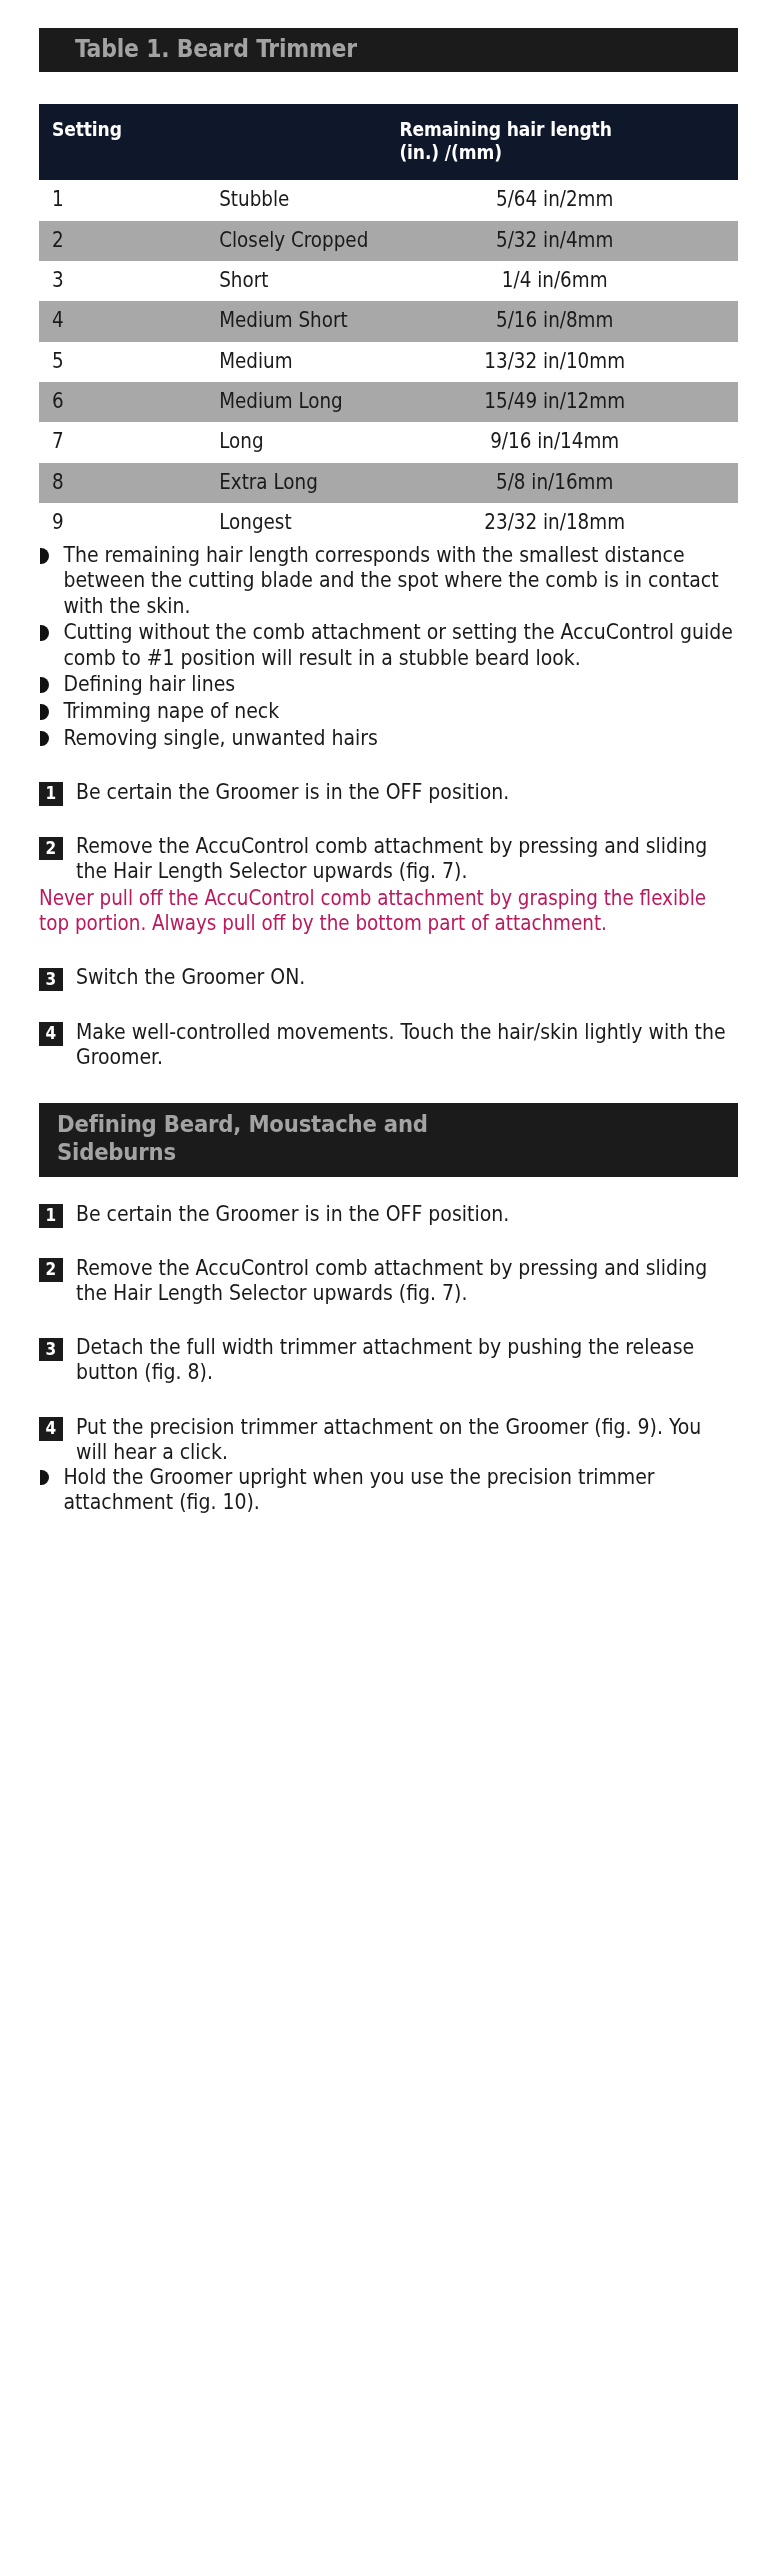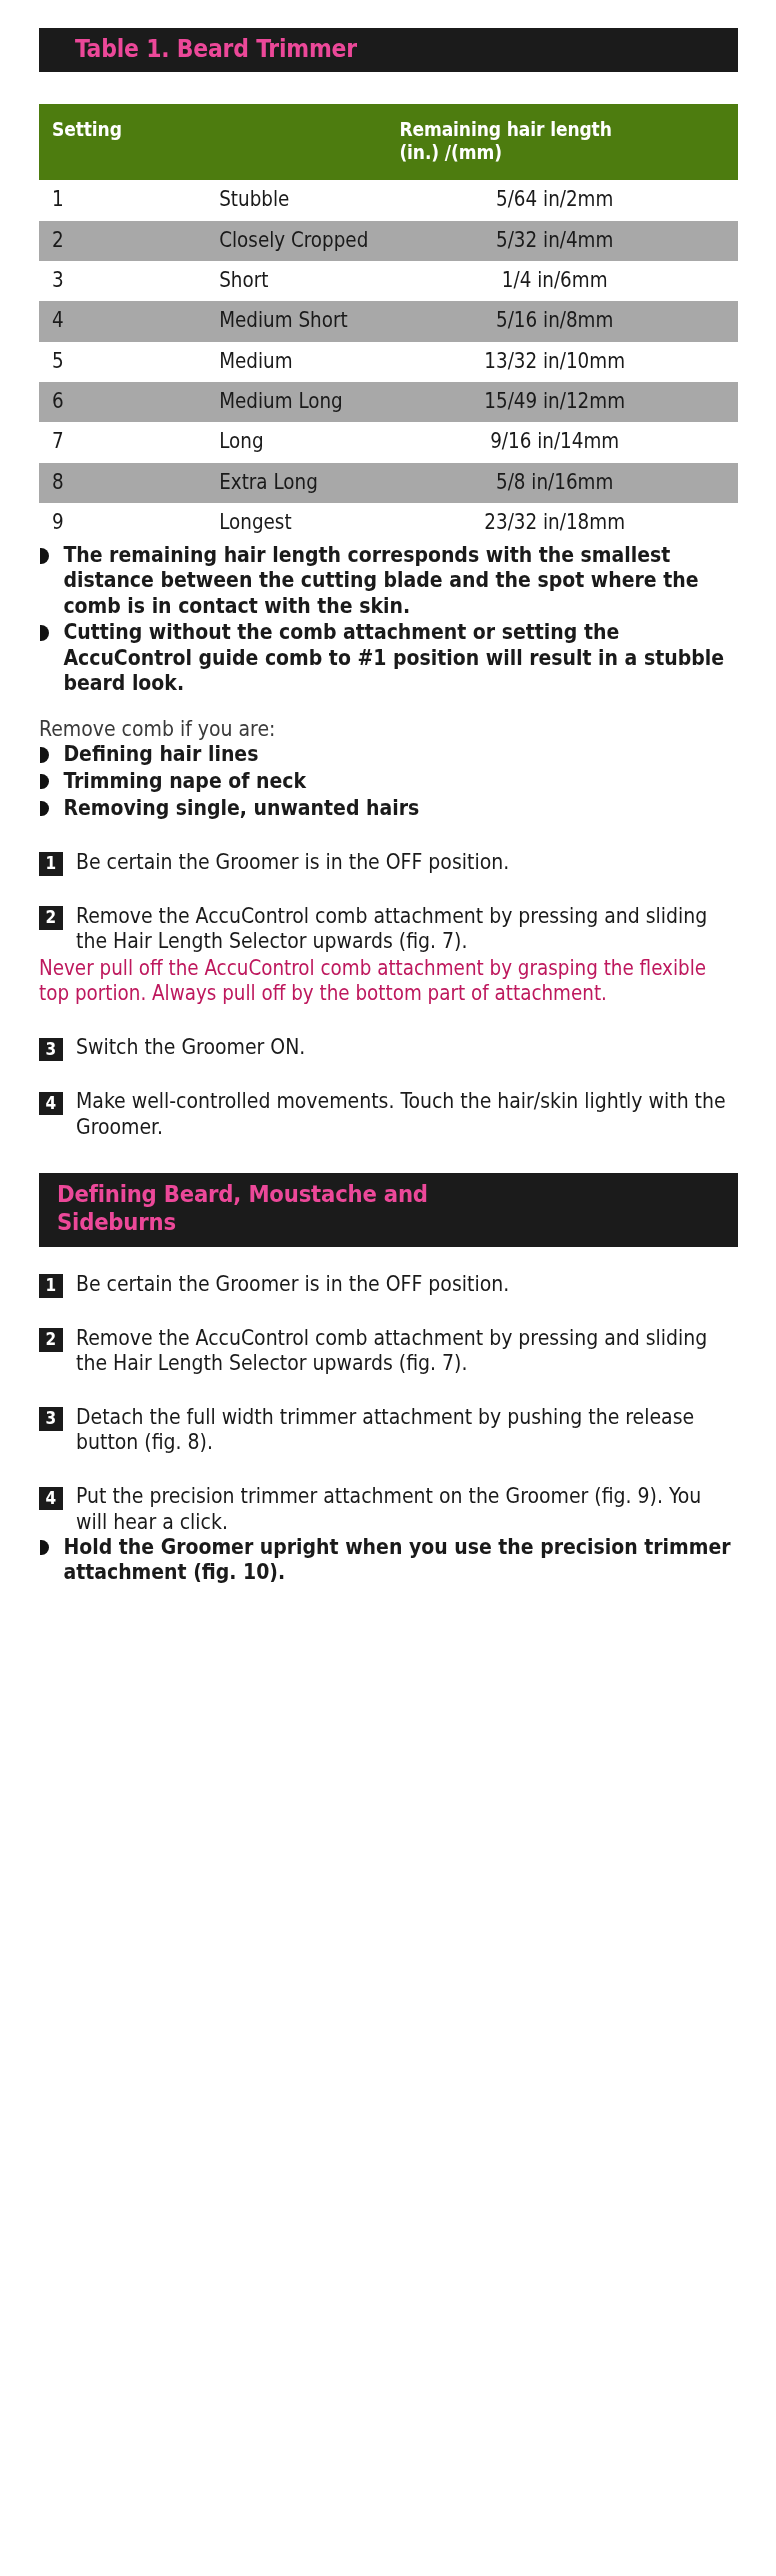--- a/index.html
+++ b/index.html
@@ -17,21 +17,21 @@
   .page {
     width: 777px;
     box-sizing: border-box;
     padding: 0 39px 0 39px;
     position: relative;
   }
 
   
   .bar {
     background: #1b1b1b;
-    color: #ec4899;
+    color: #a3a3a3;
     font-weight: bold;
     letter-spacing: -0.2px;
     box-sizing: border-box;
   }
   .table-title {
     margin-top: 28px;
     padding: 7.3px 0 9px 36px;
     font-size: 24.4px;
     line-height: 1.12;
   }
@@ -43,21 +43,21 @@
   }
 
   
   .tbl {
     width: 100%;
     border-collapse: collapse;
     margin-top: 32px;
     table-layout: fixed;
   }
   .tbl thead th {
-    background: #4d7c0f;
+    background: #0f172a;
     color: #ffffff;
     font-size: 19px;
     font-weight: bold;
     text-align: left;
     vertical-align: top;
     padding: 14px 0 16.3px 0;
     line-height: 1.22;
     letter-spacing: -0.1px;
   }
   .tbl thead th.c-setting { padding-left: 13px; width: 52%; }
@@ -81,21 +81,21 @@
   .c-val  { text-align: center; padding-right: 28px !important; }
 
   
   ul.bl { list-style: none; margin: 0; padding: 0; }
   ul.bl li {
     position: relative;
     padding-left: 24.4px;
     font-size: 21px;
     line-height: 1.20;
     margin-bottom: 1.6px;
-    font-weight: 700;
+    font-weight: 400;
   }
   ul.bl li .bullet {
     position: absolute;
     left: 0.8px;
     top: 4.9px;
     width: 9px;
     height: 15.5px;
     background: #111111;
     border-radius: 0 9px 9px 0;
   }
@@ -217,21 +217,20 @@
       <span class="bullet"></span>
       <span>The remaining hair length corresponds with the smallest distance between the cutting blade and the spot where the comb is in contact with the skin.</span>
     </li>
     <li>
       <span class="bullet"></span>
       <span>Cutting without the comb attachment or setting the AccuControl guide comb to #1 position will result in a stubble beard look.</span>
     </li>
   </ul>
 
 
-  <p class="lead">Remove comb if you are:</p>
 
   <ul class="bl bl-tight bl-group">
     <li>
       <span class="bullet"></span>
       <span>Defining hair lines</span>
     </li>
     <li>
       <span class="bullet"></span>
       <span>Trimming nape of neck</span>
     </li>

